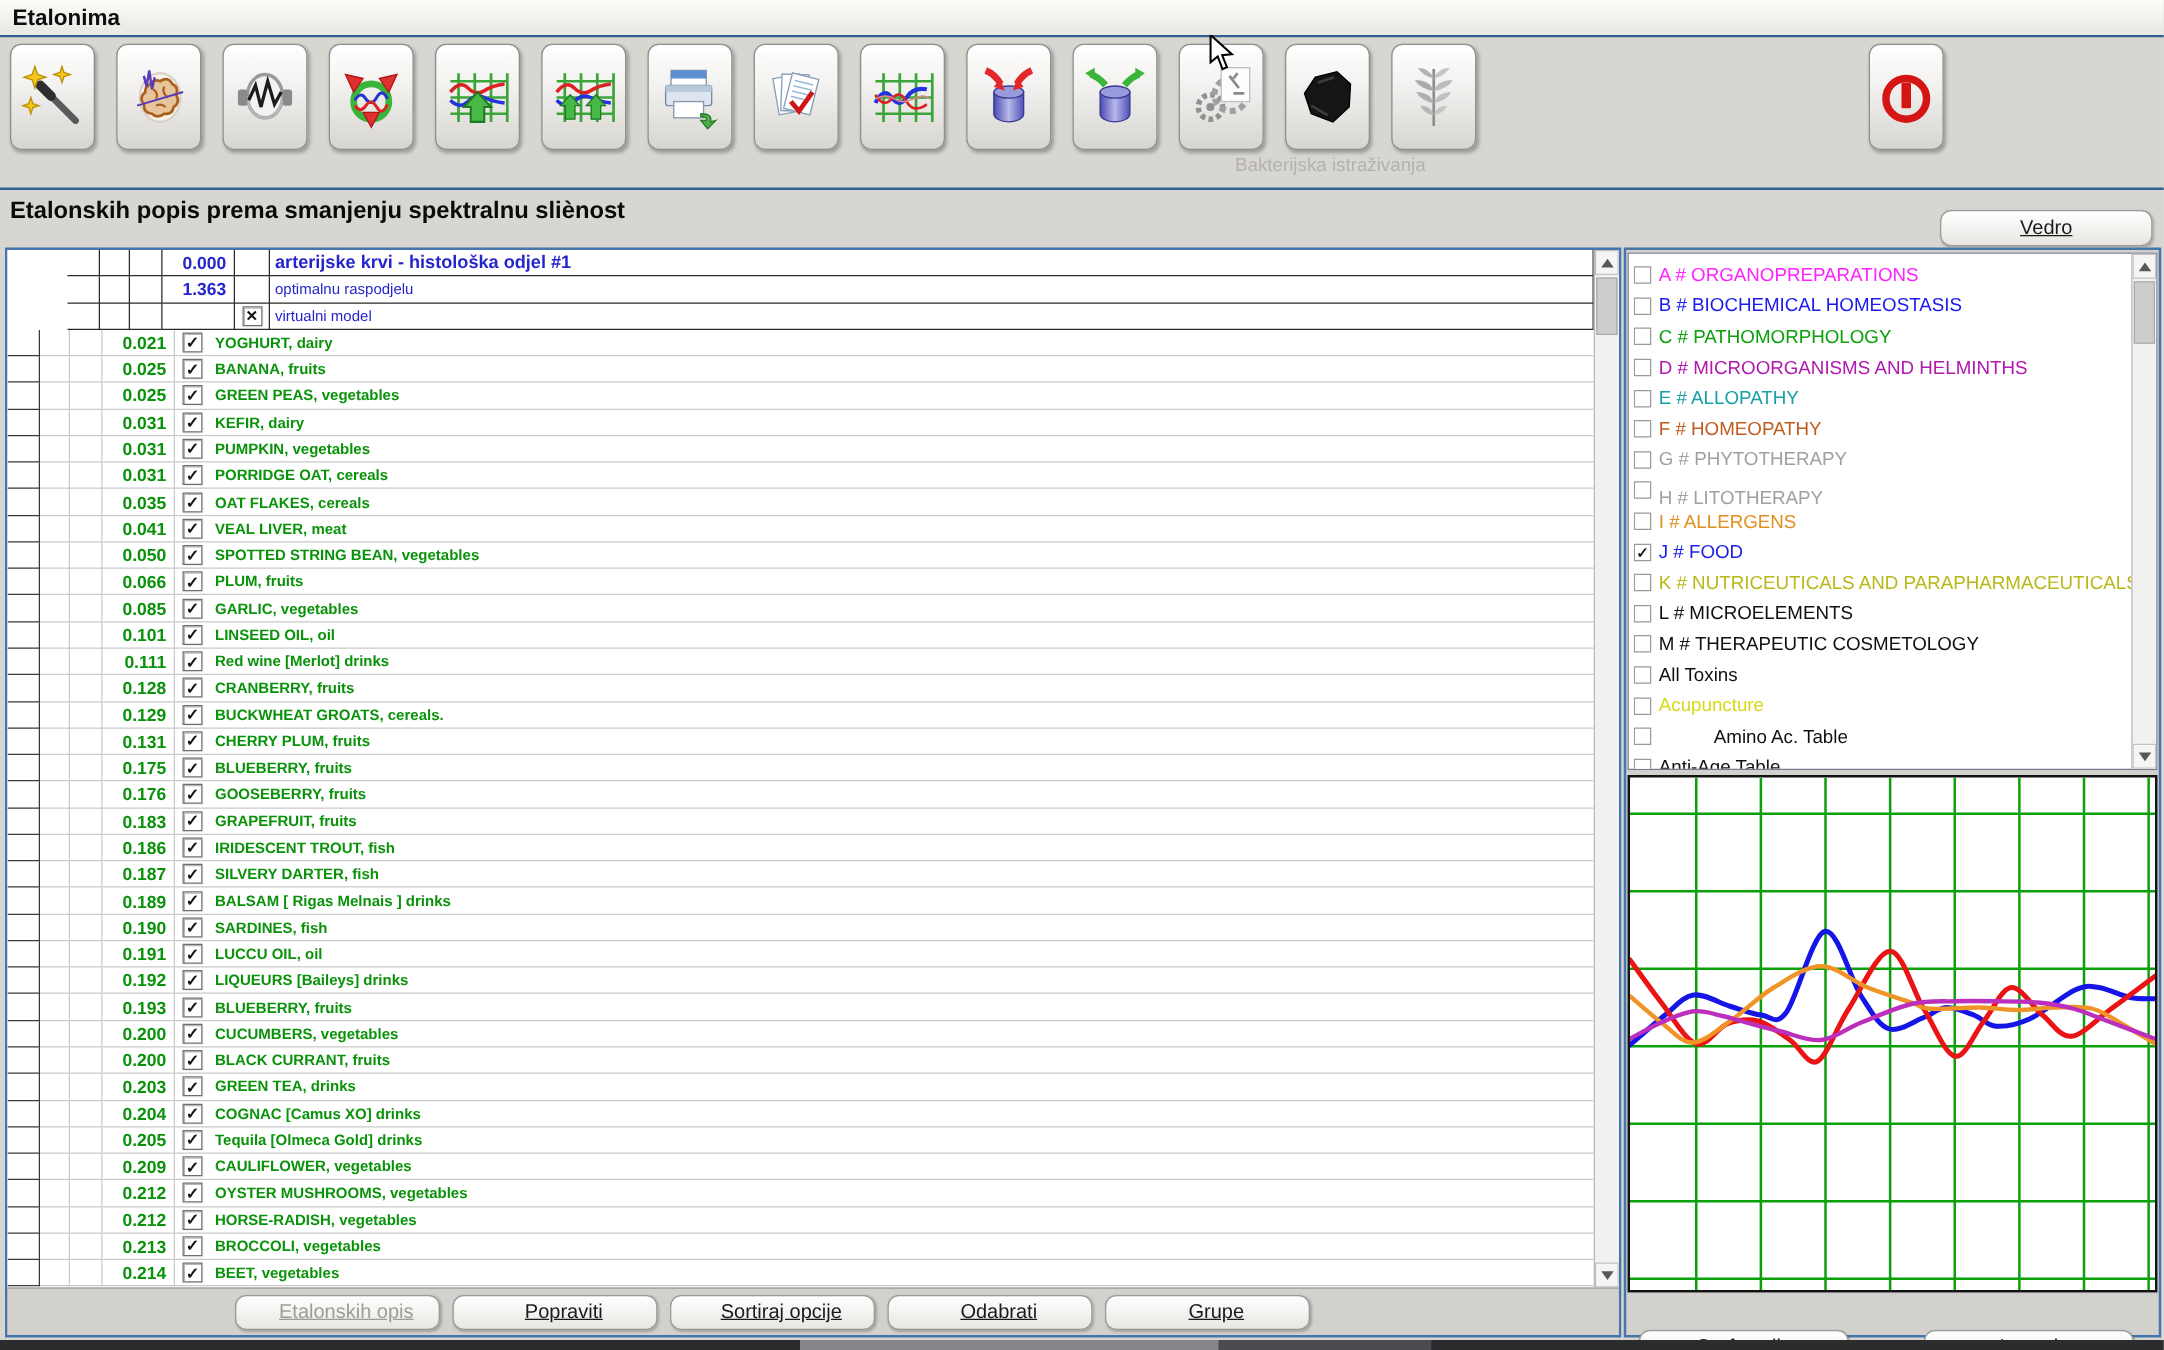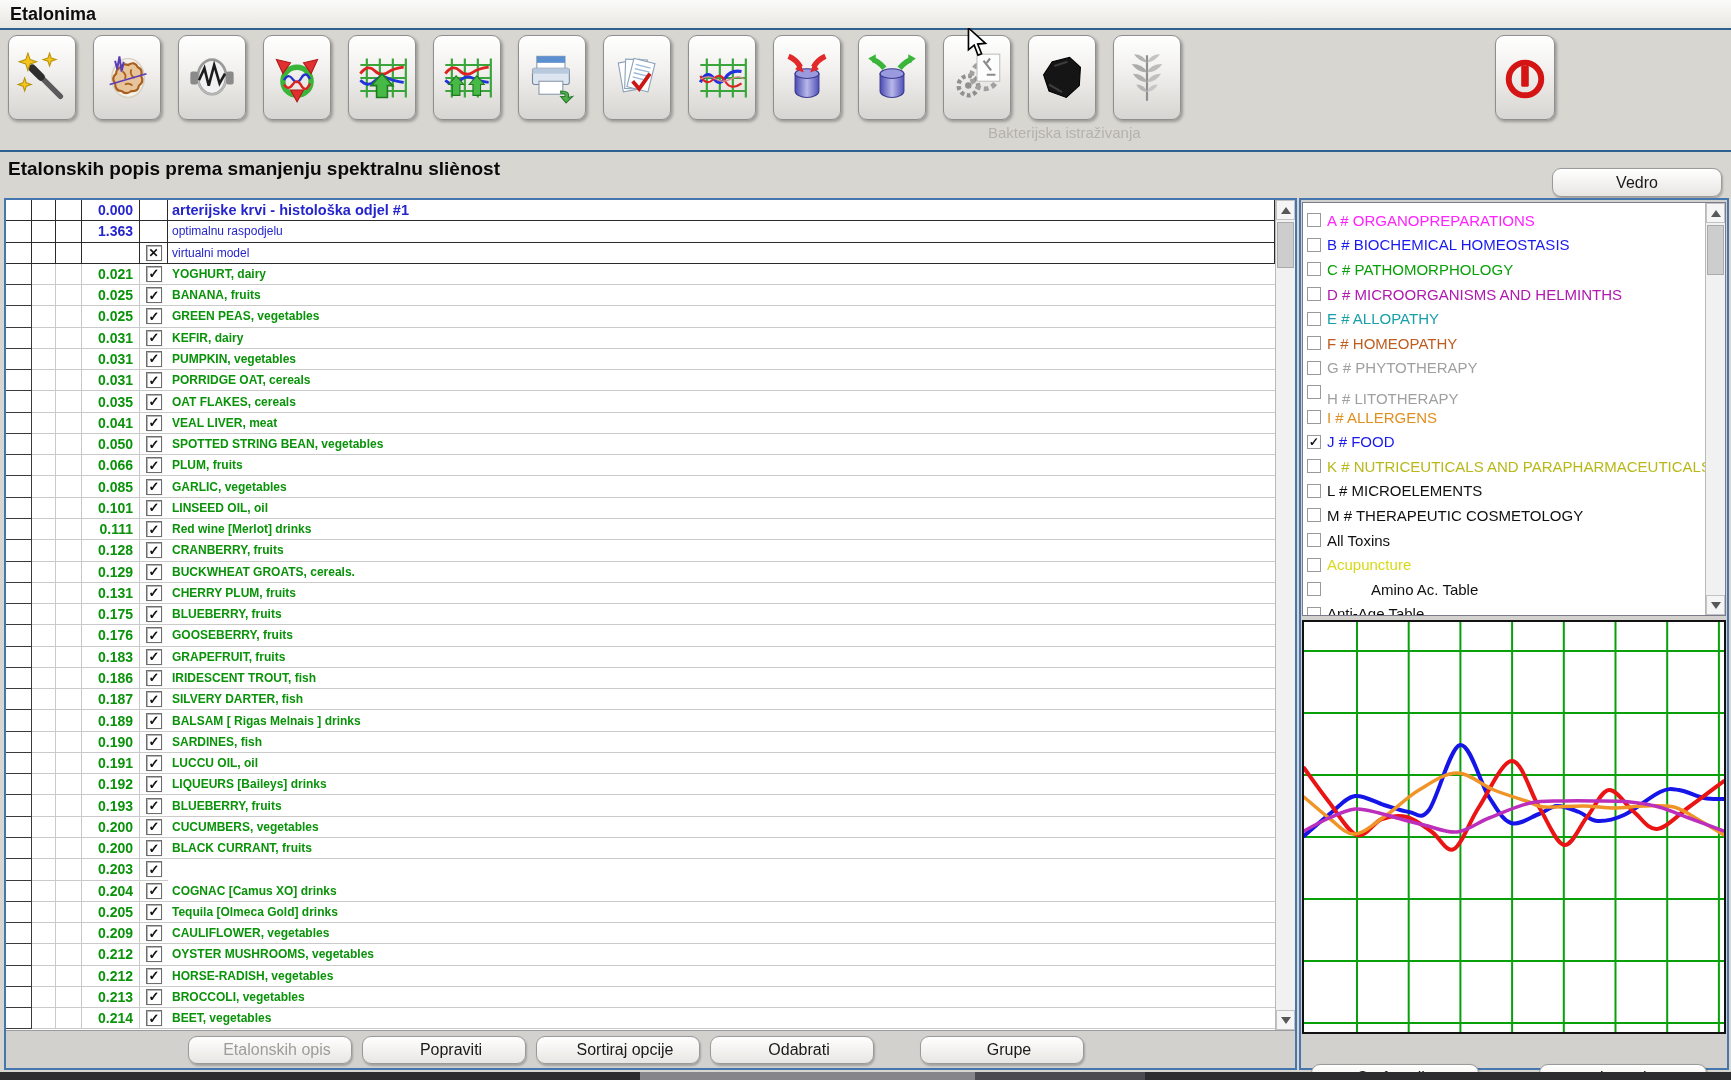--- a/index.html
+++ b/index.html
@@ -21,39 +21,39 @@
     display:flex;align-items:center;justify-content:center;padding:0;cursor:pointer;}
   .tbtn svg{display:block;}
   .toolbar-caption{position:absolute;left:988px;top:94px;font-size:15px;color:#b4b2ae;}
   .cursor-arrow{position:absolute;left:966px;top:28px;z-index:50;}
 
   
   .section-title{position:absolute;left:8px;top:158px;font-size:19px;font-weight:bold;color:#0a0a0a;width:950px;}
   .btn{border:1px solid #9a9a9a;border-radius:9px;
     background:linear-gradient(180deg,#ffffff,#e8e6e2);
     font-family:"Liberation Sans",sans-serif;font-size:16px;color:#1a1a1a;
-    box-shadow:1px 1.5px 2px rgba(0,0,0,.22), inset 0 1px 0 #fff;cursor:pointer;}
+    box-shadow:1px 1.5px 2px rgba(0,0,0,.22), inset 0 1px 0 #fff;cursor:pointer;text-decoration:underline;}
   .btn:disabled,.btn.disabled{color:#9e9c98;}
   .vedro{position:absolute;left:1552px;top:168px;width:170px;height:29px;}
 
   
   .main-panel{position:absolute;left:4px;top:198px;width:1293px;height:872px;
     border:2px solid #4576ad;background:#d3d1cd;}
   .list-area{position:absolute;left:0;top:0;width:1289px;height:830px;background:#fff;overflow:hidden;}
   .rows{position:absolute;left:0;top:0;width:1269px;}
   .row{display:flex;height:21.28px;align-items:stretch;background:#fff;}
   .c{border-right:1px solid #cacaca;border-bottom:1px solid #cacaca;display:flex;align-items:center;overflow:hidden;}
   .c1{width:26px;border-right:1px solid #3a3a3a;border-bottom:1px solid #3a3a3a;}
   .c2{width:24px;}
   .c3{width:26px;}
   .val{width:58px;justify-content:flex-end;padding-right:6px;font-size:14px;font-weight:bold;color:#0a930a;}
   .chk{width:28px;border-right:none;justify-content:center;}
   .name{flex:1;border-right:none;padding-left:4px;font-size:12px;font-weight:bold;color:#0a930a;white-space:nowrap;}
   .row.special .c{border-right:1px solid #2a2a2a;border-bottom:1px solid #2a2a2a;}
-  .row.special{border-top:0;}
+  .row.special{border-top:0;padding-left:48px;}
   .row.special .val,.row.special .name{color:#2525cd;}
   .row.special .name{font-weight:normal;}
   .row.special.bold .name{font-weight:bold;font-size:14.5px;}
   .checkbox{width:16px;height:16px;background:#fff;border:1px solid #6e6e6e;
     box-shadow:inset 1px 1px 0 #b5b5b5, 1px 1px 0 #f4f4f4;
     display:flex;align-items:center;justify-content:center;cursor:pointer;}
   .checkbox.checked::after{content:"✓";font-size:13px;font-weight:900;color:#111;line-height:1;}
   .checkbox.xmark::after{content:"✕";font-size:12px;font-weight:900;color:#111;line-height:1;}
 
   
@@ -605,20 +605,21 @@
           <div class="c name">BLACK CURRANT, fruits</div>
         </div>
         <div class="row">
           <div class="c c1"></div>
           <div class="c c2"></div>
           <div class="c c3"></div>
           <div class="c val">0.203</div>
           <div class="c chk">
             <span class="checkbox checked"></span>
           </div>
+          <div class="c name">GREEN TEA, drinks</div>
         </div>
         <div class="row">
           <div class="c c1"></div>
           <div class="c c2"></div>
           <div class="c c3"></div>
           <div class="c val">0.204</div>
           <div class="c chk">
             <span class="checkbox checked"></span>
           </div>
           <div class="c name">COGNAC [Camus XO] drinks</div>
@@ -692,21 +693,21 @@
         <div class="sb-btn down">
           <span class="tri-down"></span>
         </div>
       </div>
   </div>
   <div class="panel-footer" id="main-footer">
       <button class="btn disabled" disabled="" style="left: 182px;">Etalonskih opis</button>
       <button class="btn" style="left: 356px;">Popraviti</button>
       <button class="btn" style="left: 530px;">Sortiraj opcije</button>
       <button class="btn" style="left: 704px;">Odabrati</button>
-      <button class="btn" style="left: 914px;">Grupe</button>
+      <button class="btn" style="left: 878px;">Grupe</button>
     </div>
 </div>
 
 <div class="right-panel">
   <div class="cat-box">
     <div class="cat-items" id="cat-items">
         <div class="cat-item">
           <span class="cat-cb"></span>
           <span class="cat-label" style="color: rgb(255, 34, 255);">A # ORGANOPREPARATIONS</span>
         </div>

